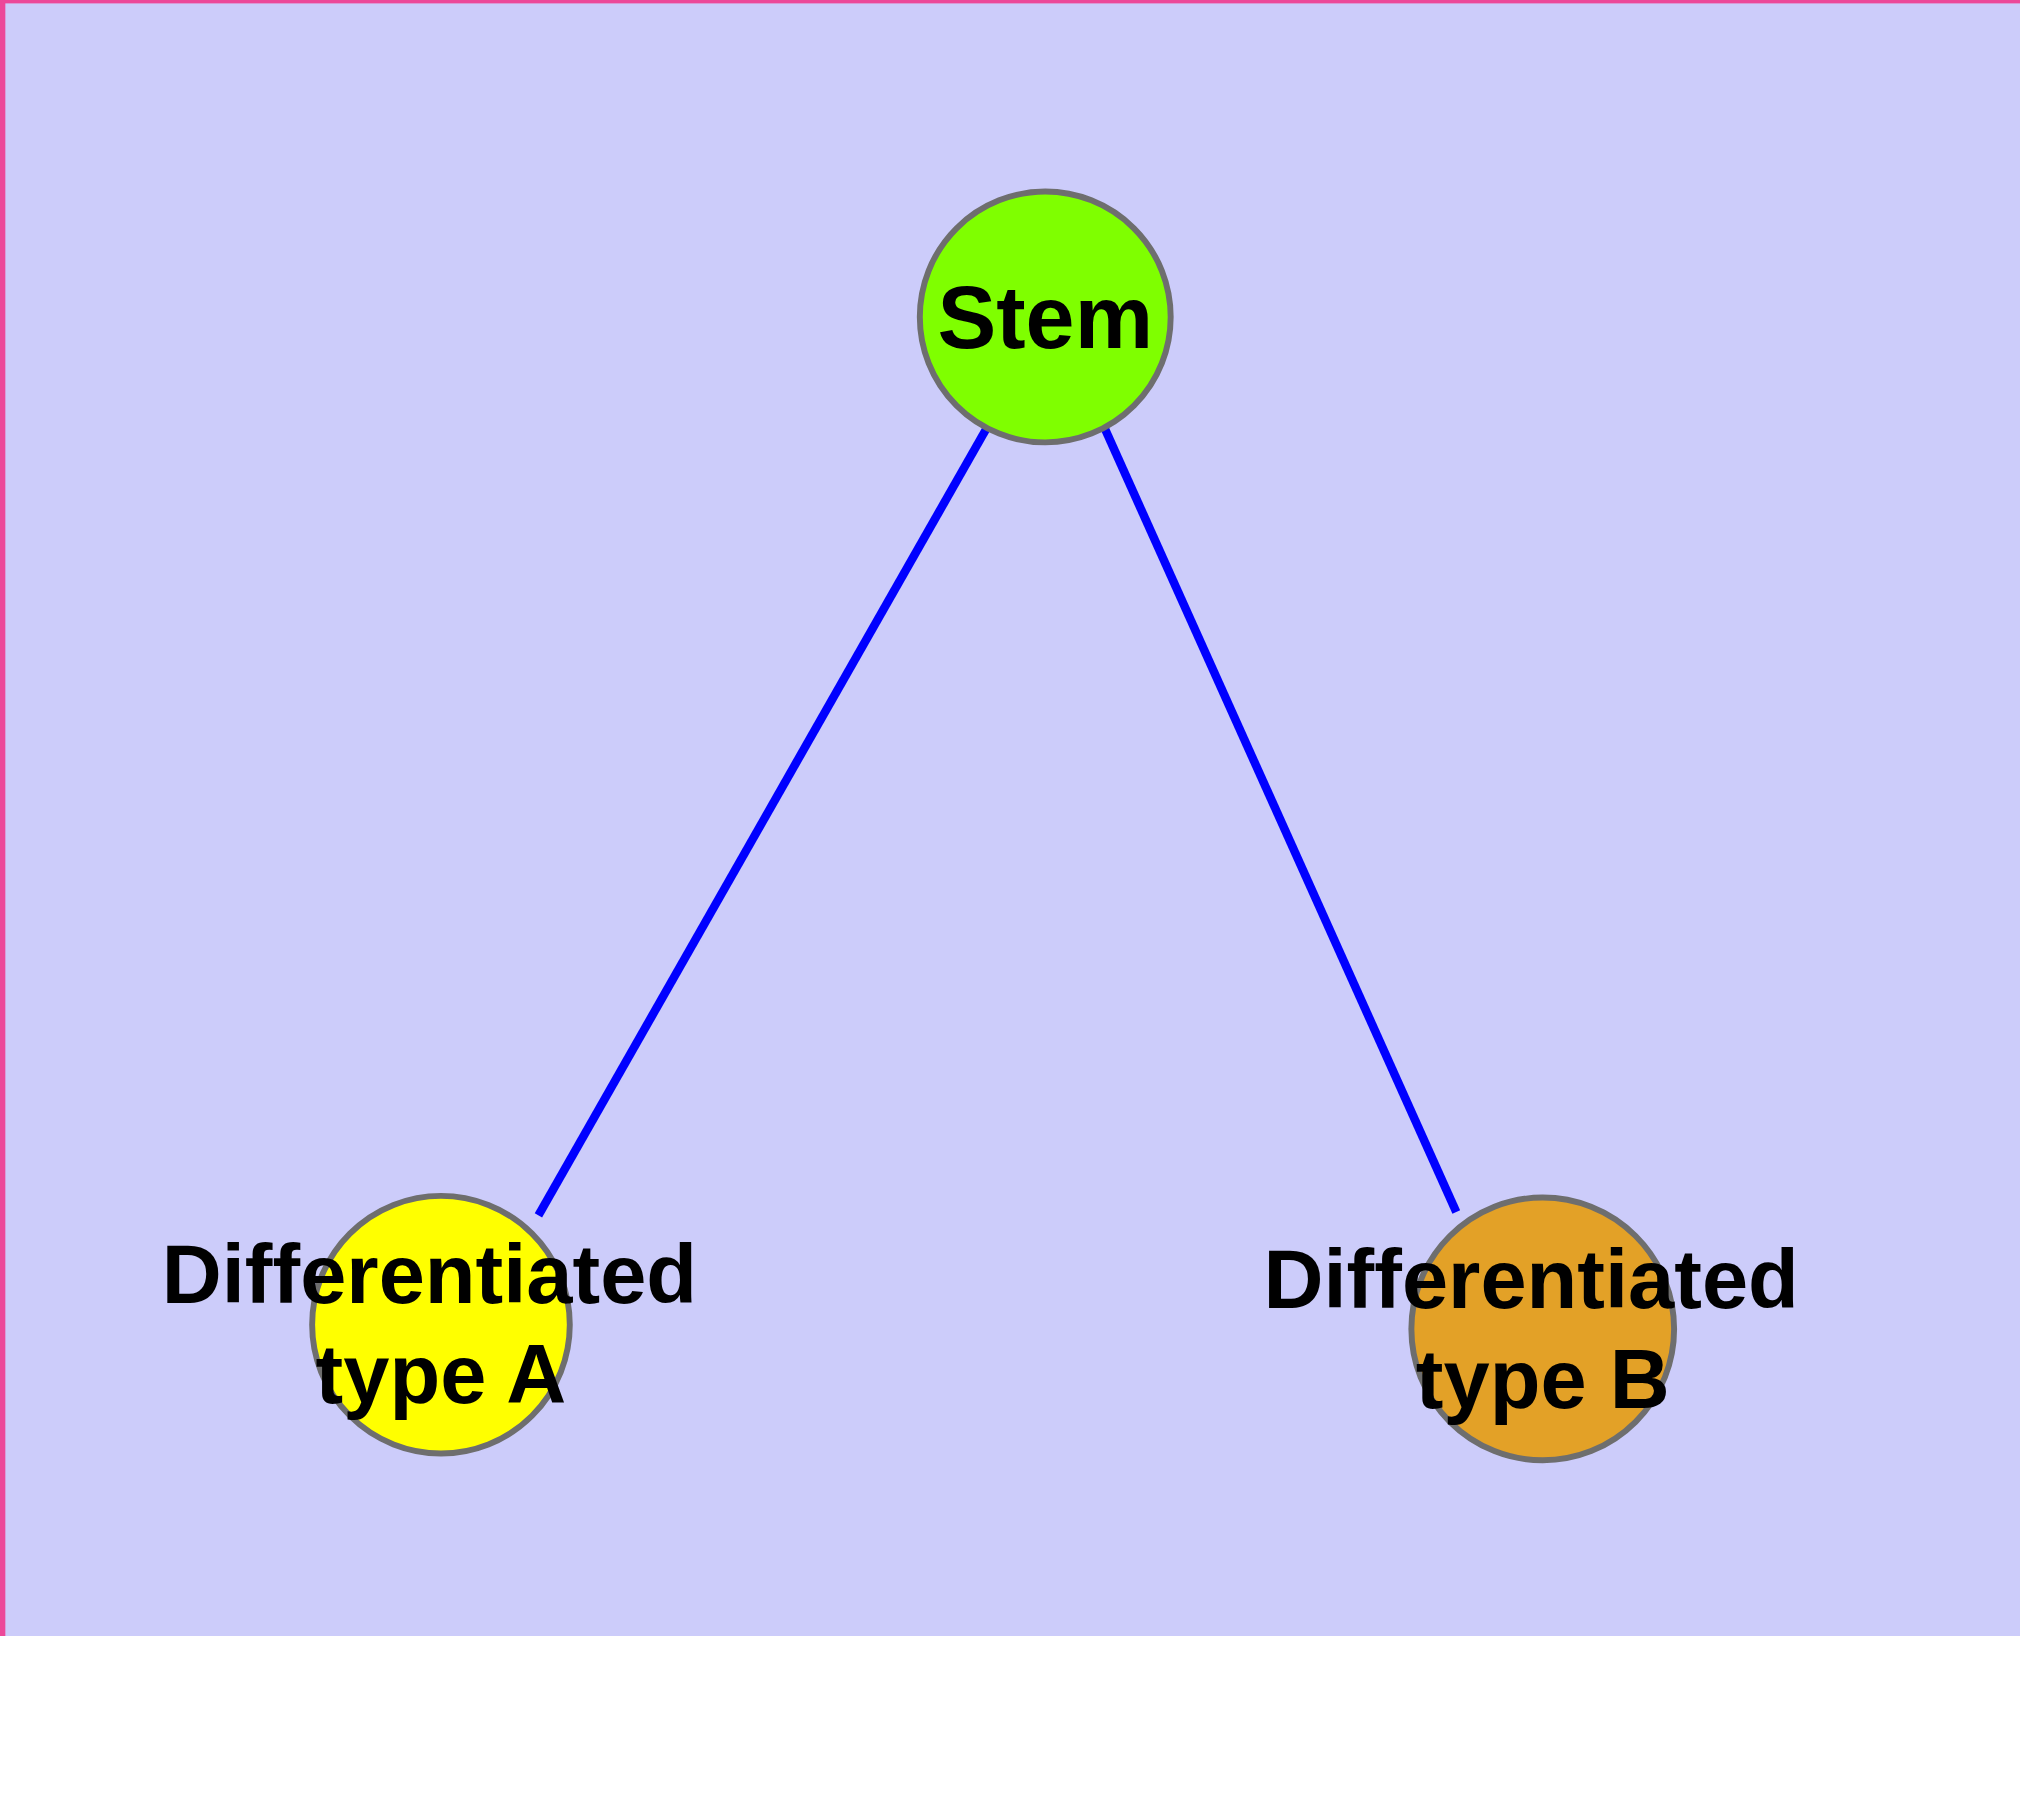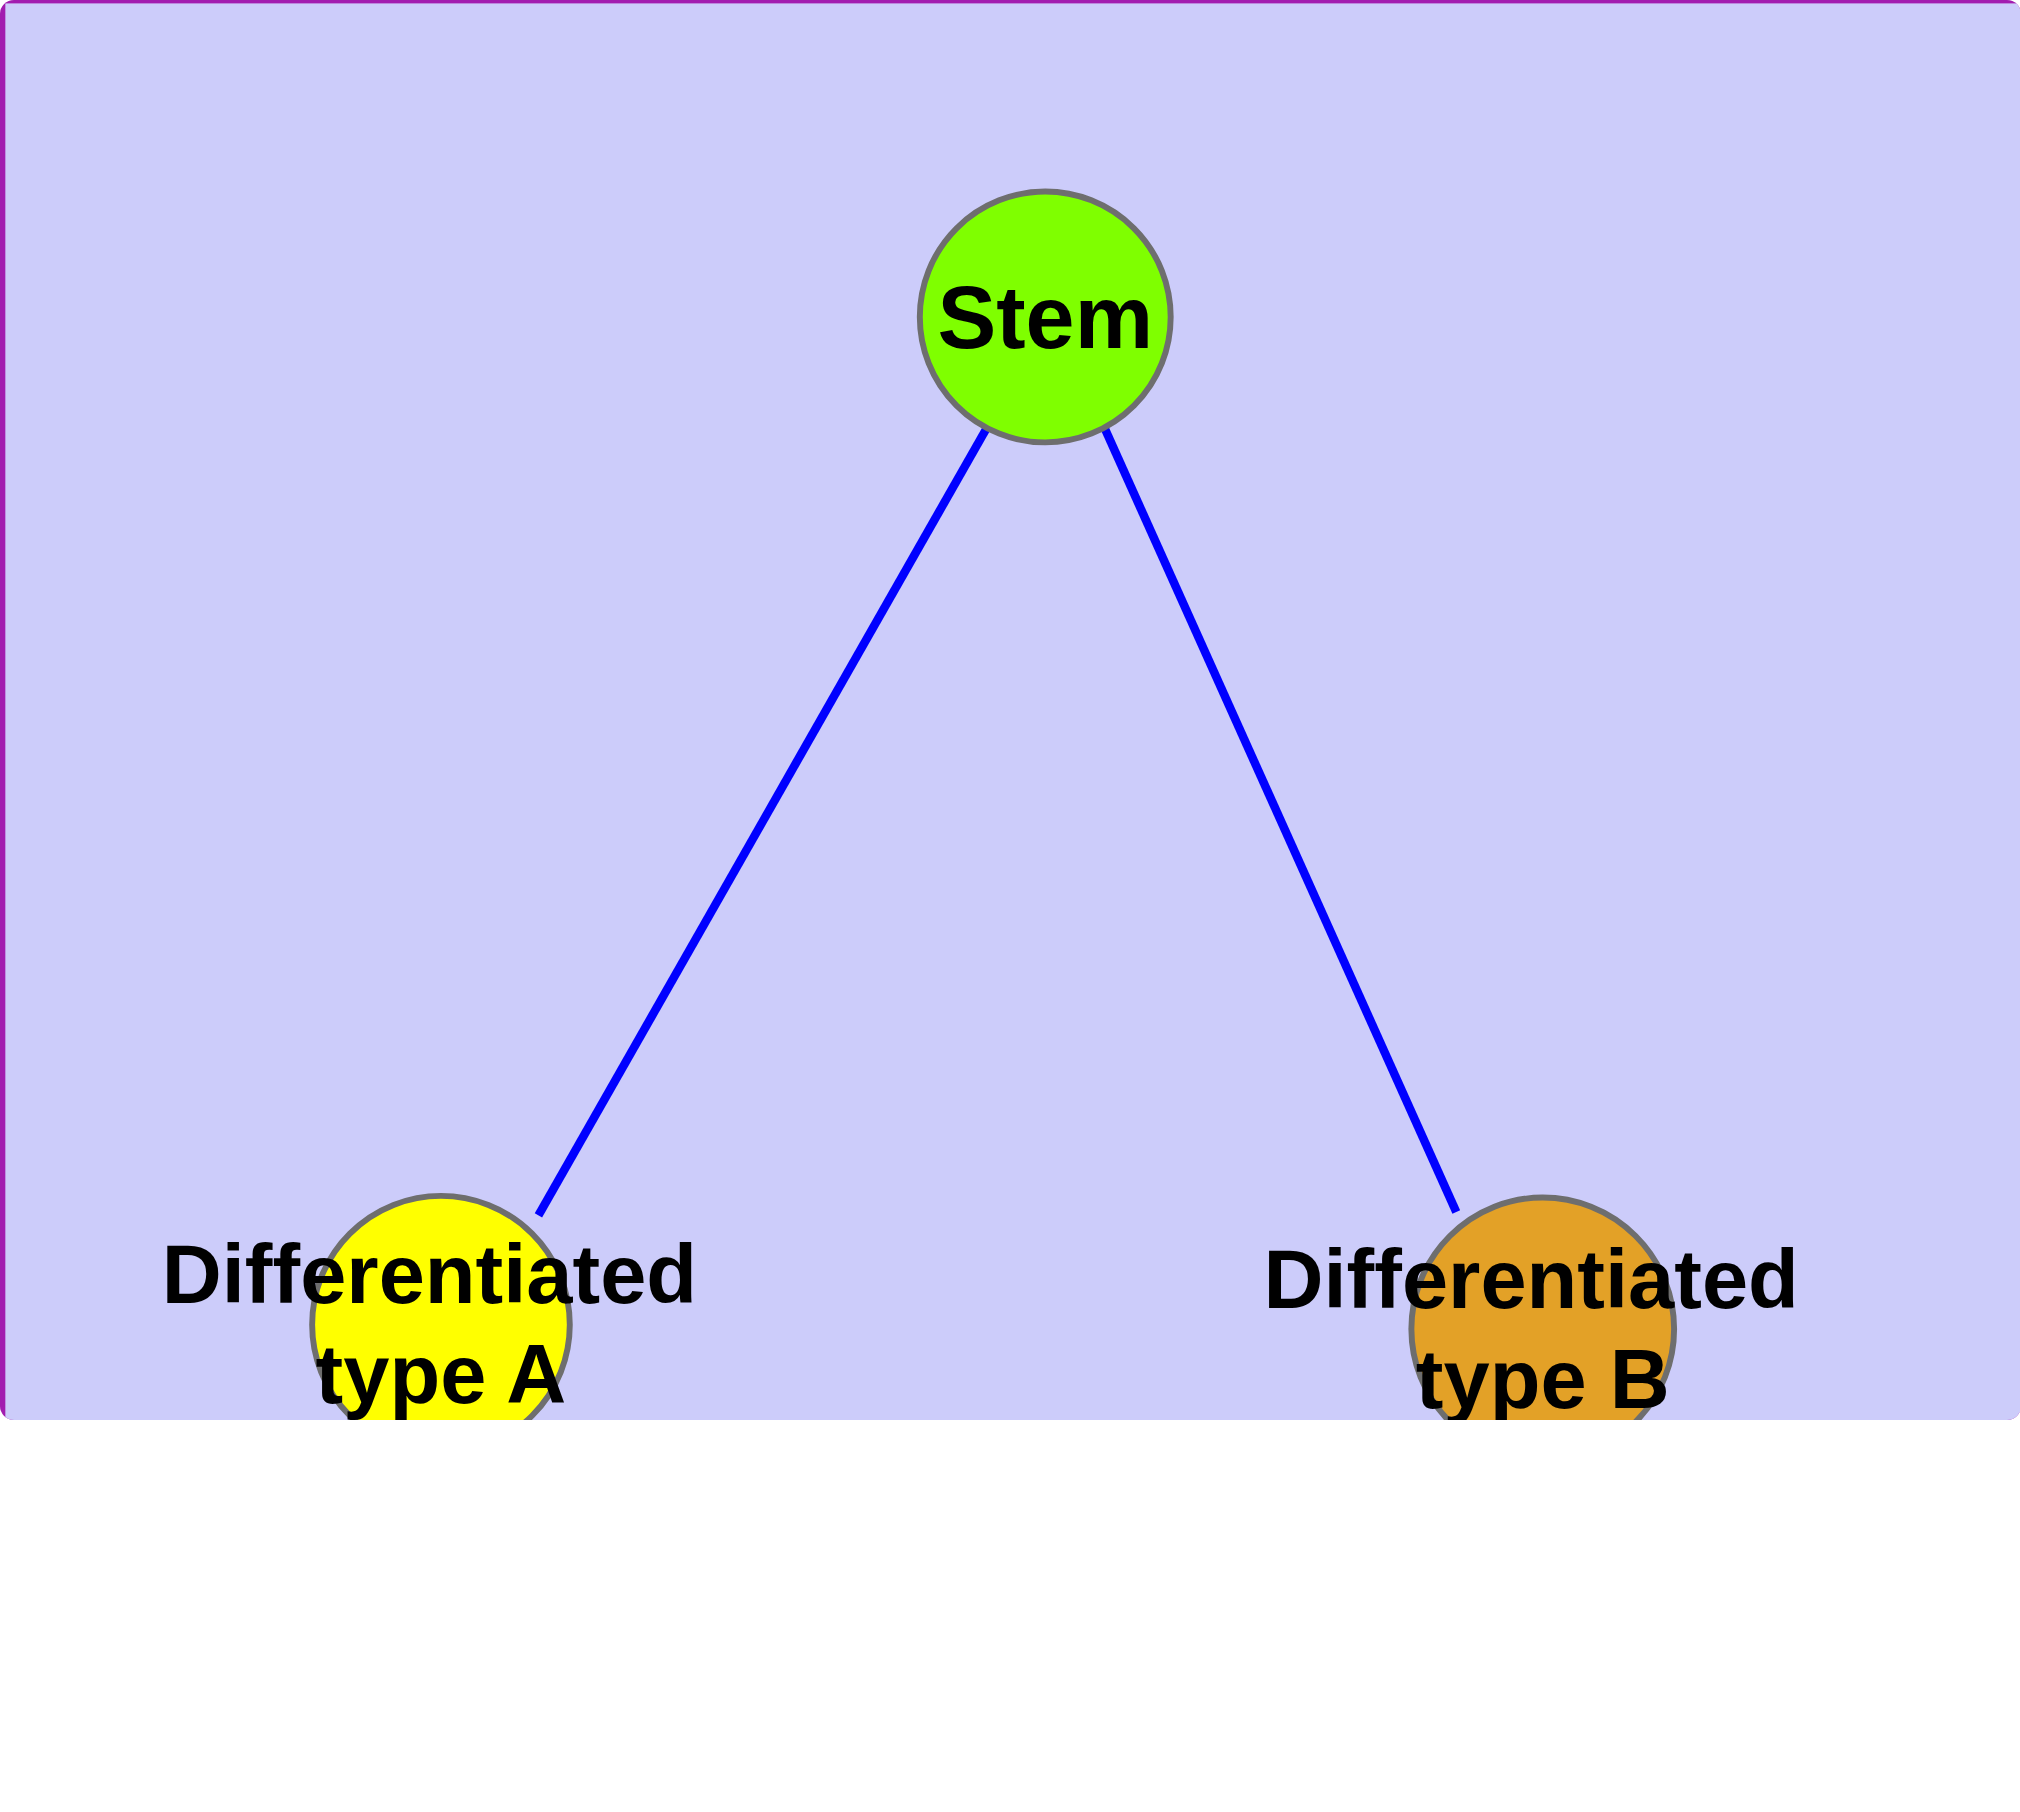--- a/index.html
+++ b/index.html
@@ -4,24 +4,23 @@
 <title>Cell Differentiation Graph</title>
 <style>
   html, body {
     margin: 0;
     padding: 0;
     background: #ffffff;
   }
   #canvas-wrap {
     position: relative;
     width: 2021px;
-    height: 1420px;
-    background: #a21caf;
+    height: 1636px;
+    background: #ec4899;
     overflow: hidden;
-    border-radius: 14px;
   }
   #graph-svg {
     position: absolute;
     top: 0;
     left: 0;
     width: 2021px;
     height: 1812px;
     display: block;
   }
   .node-label {

